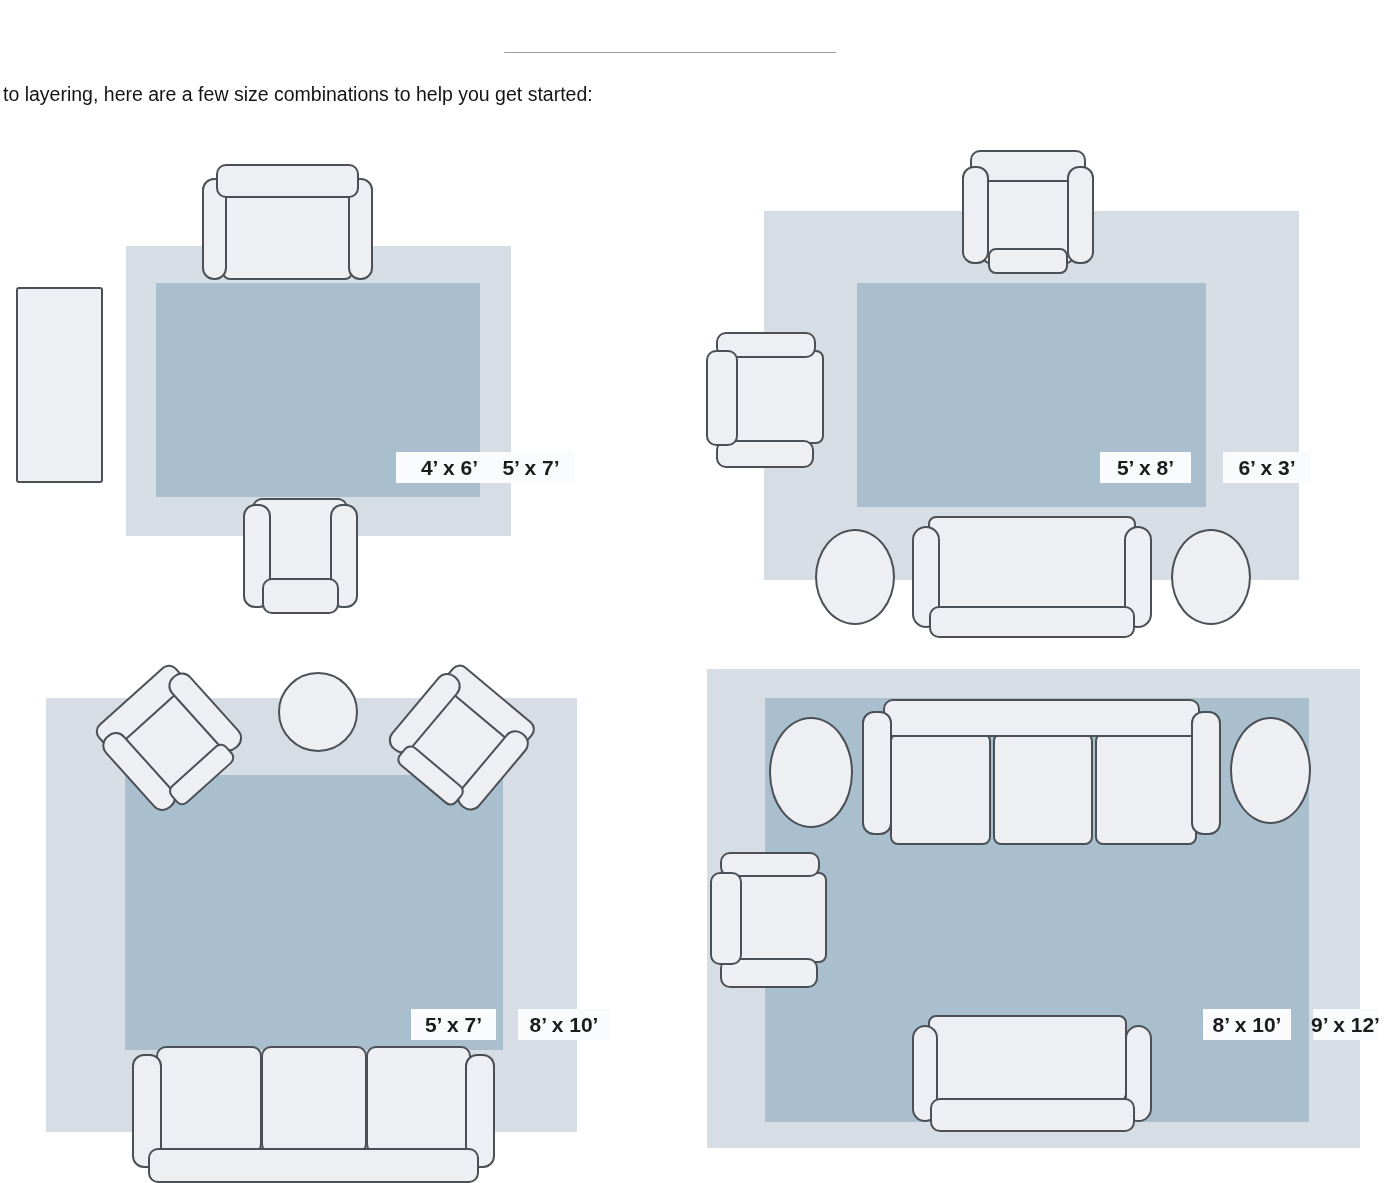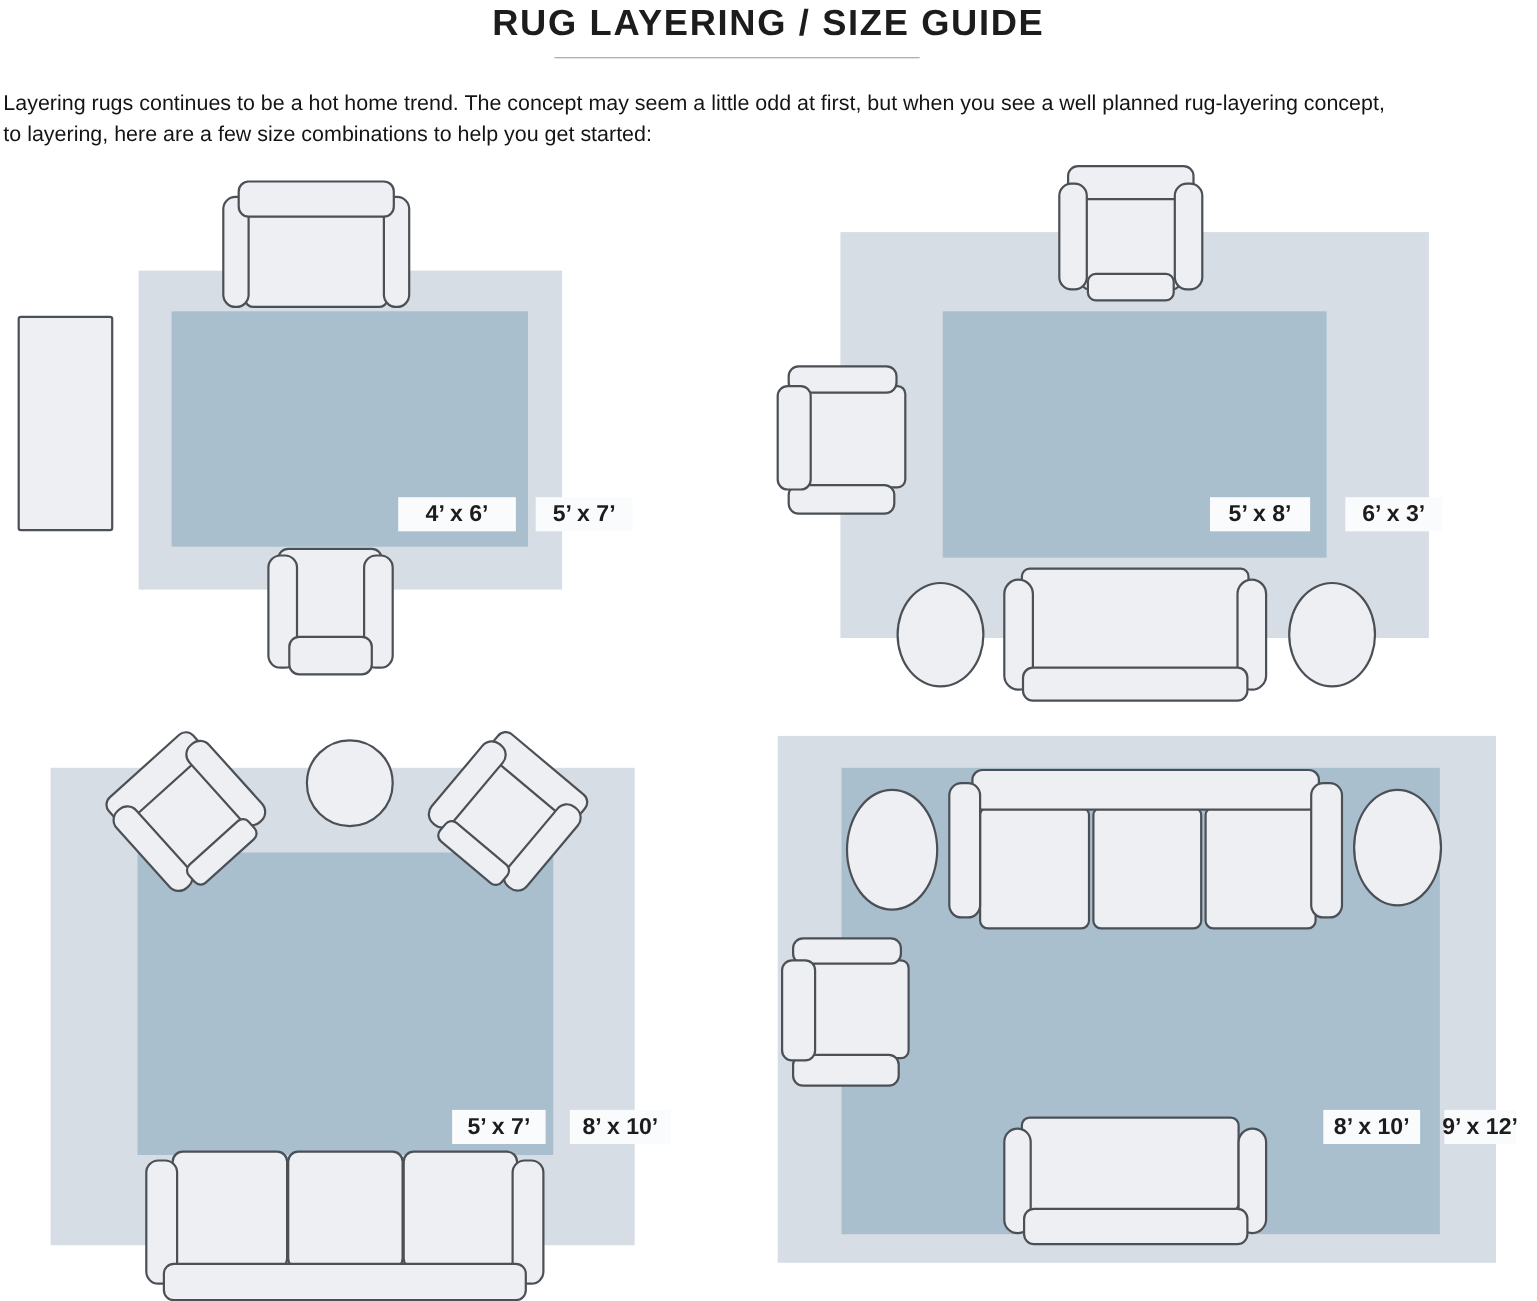--- a/index.html
+++ b/index.html
@@ -21,24 +21,22 @@
   .size-label{position:absolute;height:31px;background:var(--label-bg);
         display:flex;align-items:center;justify-content:center;
         font-size:21px;font-weight:bold;color:var(--ink);white-space:nowrap;}
   .rot-l{transform:rotate(-42deg);} .rot-r{transform:rotate(40deg);}
 </style>
 </head>
 <body>
 
 <div id="page">
 
-  <div class="title">RUG LAYERING / SIZE GUIDE</div>
   <div class="title-divider"></div>
   <div class="para">
-    <div>Layering rugs continues to be a hot home trend. The concept may seem a little odd at first, but when you see a well planned rug-layering concept,</div>
     <div>to layering, here are a few size combinations to help you get started:</div>
   </div>
 
   <div>
     <div class="rug rug-light" style="left:126px;top:246px;width:385px;height:290px;"></div>
     <div class="rug rug-dark" style="left:156px;top:283px;width:324px;height:214px;"></div>
 
     <div class="furn r2" style="left:16px;top:287px;width:87px;height:196px;"></div>
 
     <div class="furn-group" style="left:202px;top:164px;width:171px;height:118px;">
@@ -48,21 +46,21 @@
       <div class="furn r10" style="left:14px;top:0;width:143px;height:34px;"></div>
     </div>
 
     <div class="furn-group" style="left:243px;top:496px;width:115px;height:120px;">
       <div class="furn r10" style="left:9px;top:2px;width:96px;height:94px;"></div>
       <div class="furn r12" style="left:0;top:8px;width:28px;height:104px;"></div>
       <div class="furn r12" style="left:87px;top:8px;width:28px;height:104px;"></div>
       <div class="furn r10" style="left:19px;top:82px;width:77px;height:36px;"></div>
     </div>
 
-    <div class="size-label" style="left:362px;top:452px;width:107px;">4’ x 6’</div>
+    <div class="size-label" style="left:396px;top:452px;width:107px;">4’ x 6’</div>
     <div class="size-label" style="left:487px;top:452px;width:88px;">5’ x 7’</div>
   </div>
 
   <div>
     <div class="rug rug-light" style="left:764px;top:211px;width:535px;height:369px;"></div>
     <div class="rug rug-dark" style="left:857px;top:283px;width:349px;height:224px;"></div>
 
     <div class="furn-group" style="left:962px;top:150px;width:132px;height:124px;">
       <div class="furn r8" style="left:20px;top:14px;width:92px;height:100px;"></div>
       <div class="furn r10" style="left:8px;top:0;width:116px;height:32px;"></div>

